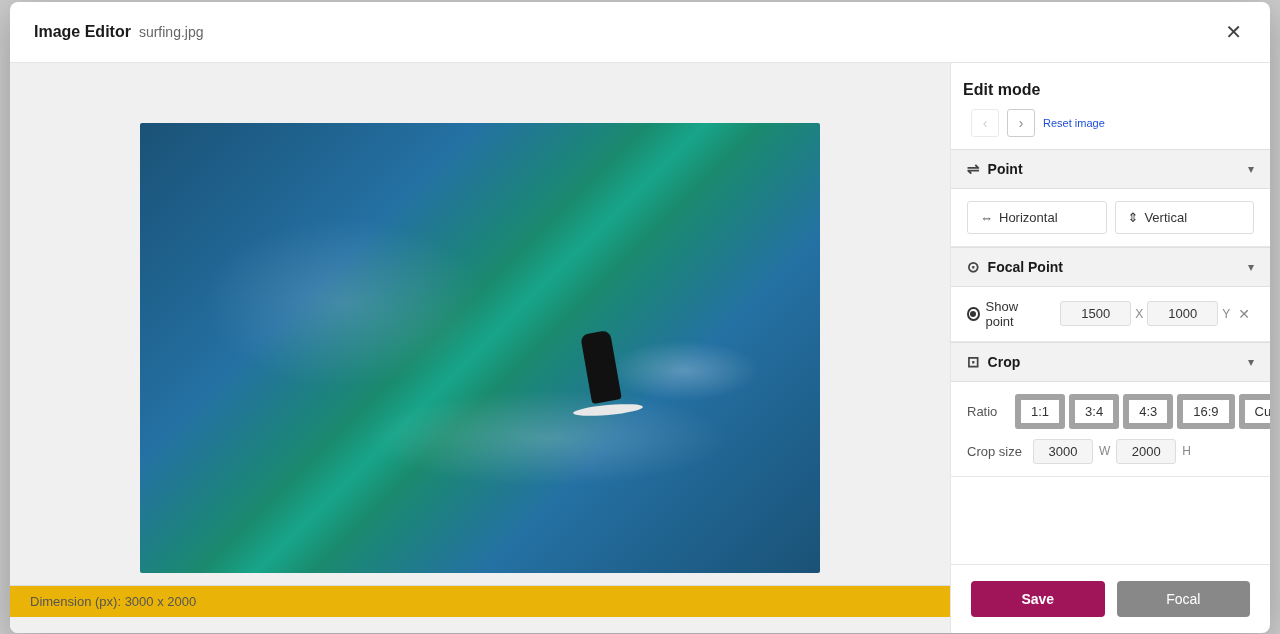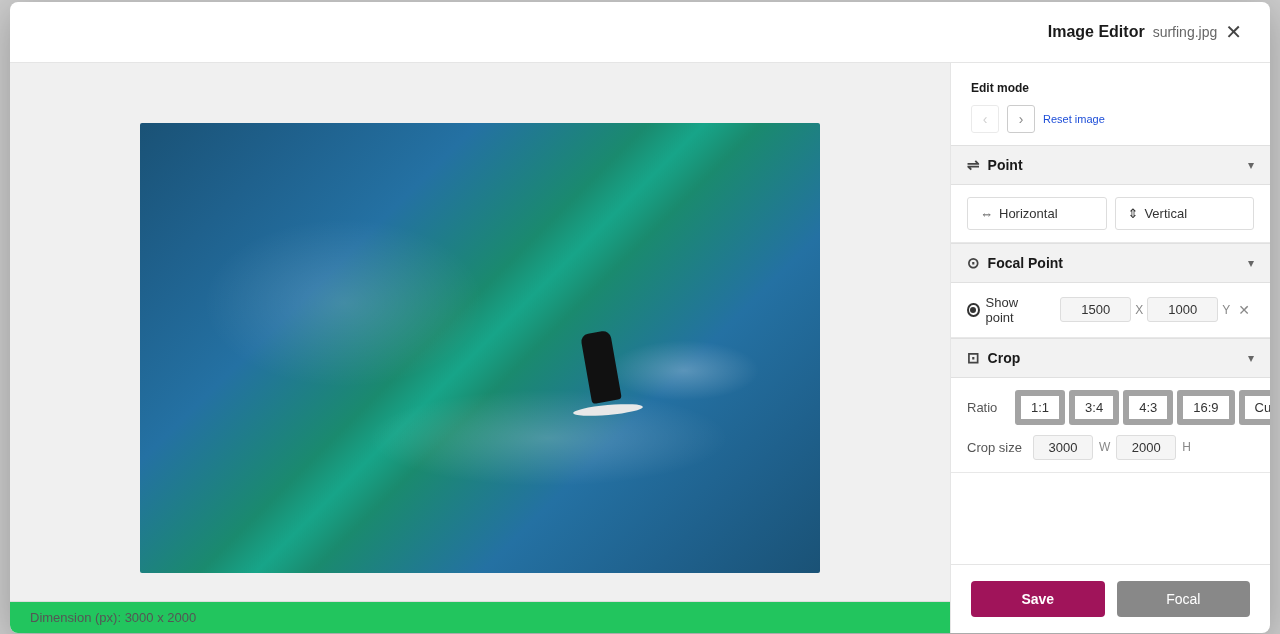--- a/index.html
+++ b/index.html
@@ -14,21 +14,21 @@
     .dialog {
       width: 1260px;
       background: #fff;
       border-radius: 8px;
       box-shadow: 0 8px 40px rgba(0,0,0,0.25);
       overflow: hidden;
     }
     .title-bar {
       display: flex;
       align-items: center;
-      justify-content: flex-end;
+      justify-content: space-between;
       padding: 14px 20px 14px 24px;
       border-bottom: 1px solid #e5e5e5;
     }
     .title-bar-left {
       display: flex;
       align-items: center;
       gap: 8px;
     }
     .title-text {
       font-size: 16px;
@@ -98,38 +98,38 @@
       bottom: 35%;
       right: 26%;
       width: 70px;
       height: 10px;
       background: #e8e8e8;
       border-radius: 50%;
       transform: rotate(-5deg);
     }
     .dimension-bar {
       position: absolute;
-      bottom: 0;
+      bottom: 16px;
       left: 0;
       right: 0;
       padding: 8px 20px;
-      background: #22c55e;
+      background: #eab308;
       font-size: 13px;
       color: #555;
       border-top: 1px solid #ddd;
     }
     .right-panel {
       width: 320px;
       border-left: 1px solid #e5e5e5;
       display: flex;
       flex-direction: column;
     }
     .edit-mode-header {
-      padding: 18px 20px 10px;
-      font-size: 12px;
+      padding: 18px 12px 10px;
+      font-size: 16px;
       font-weight: 600;
       color: #1a1a1a;
     }
     .nav-row {
       display: flex;
       align-items: center;
       padding: 0 20px 12px;
       gap: 8px;
     }
     .nav-btn {

